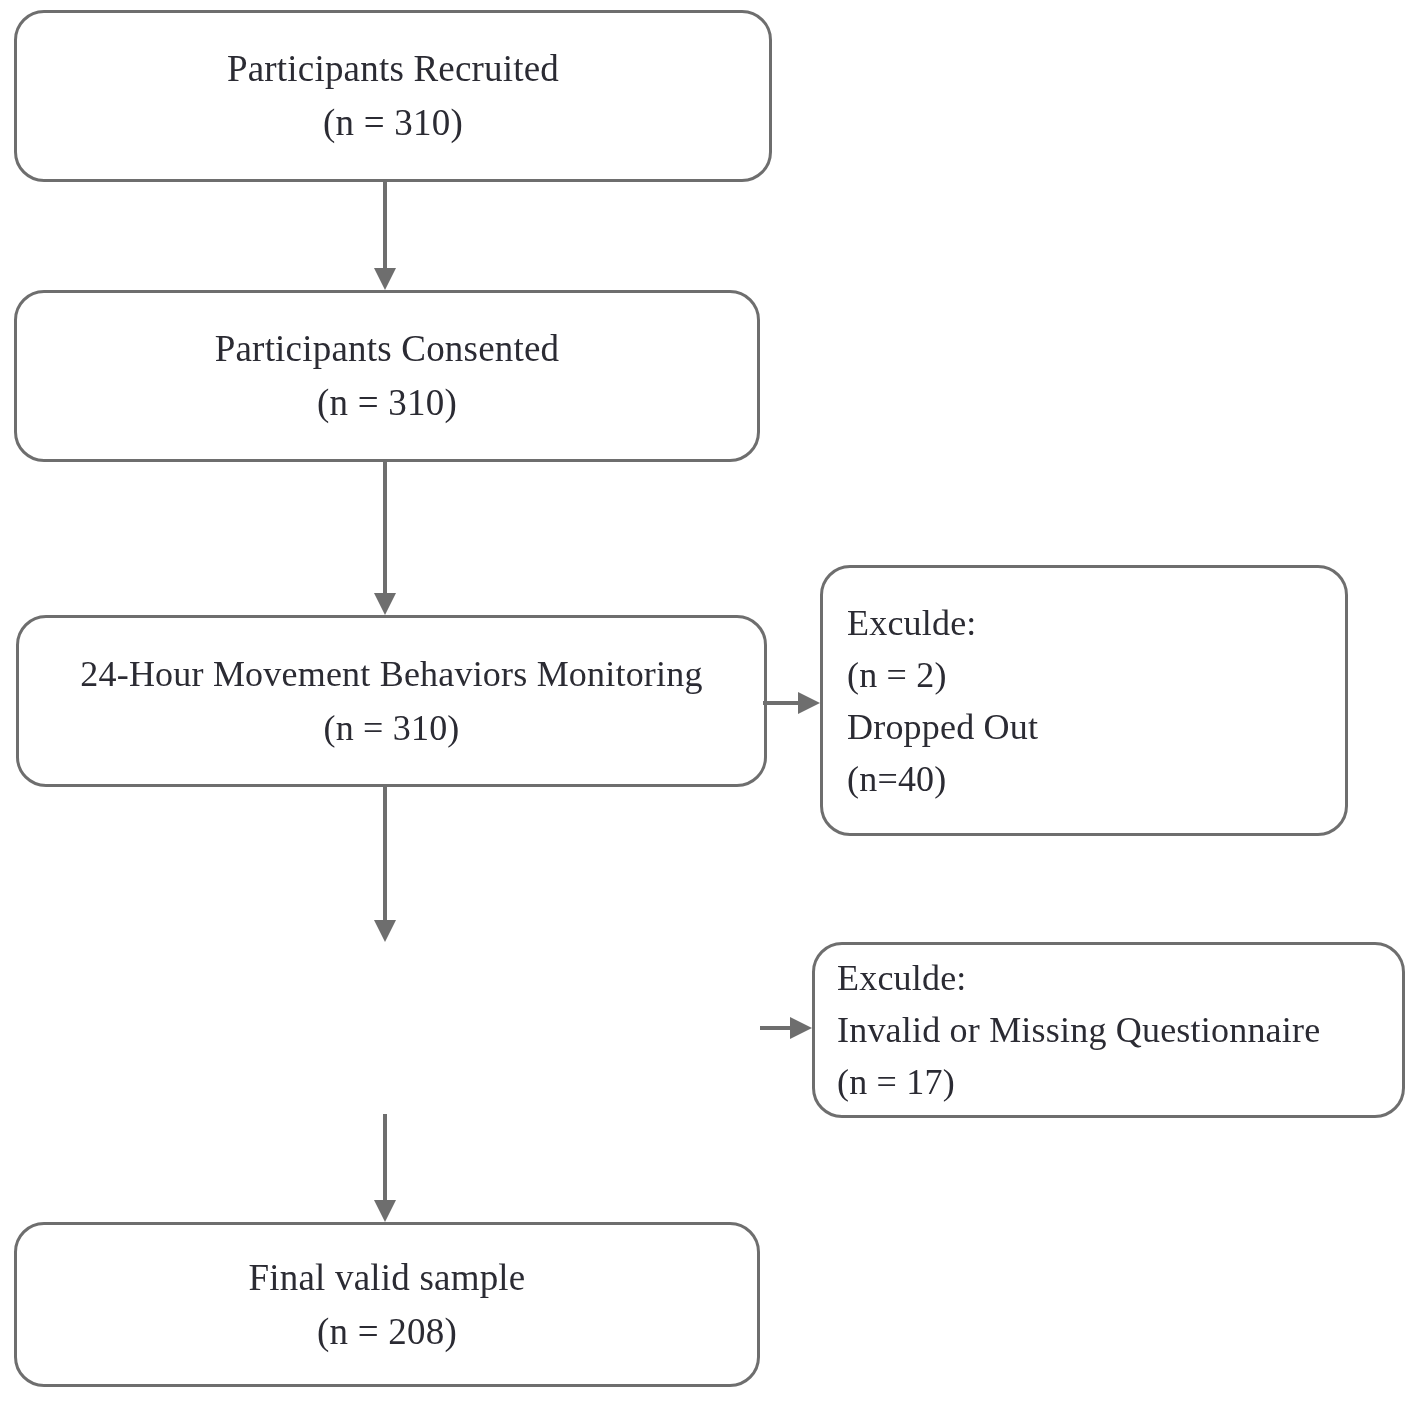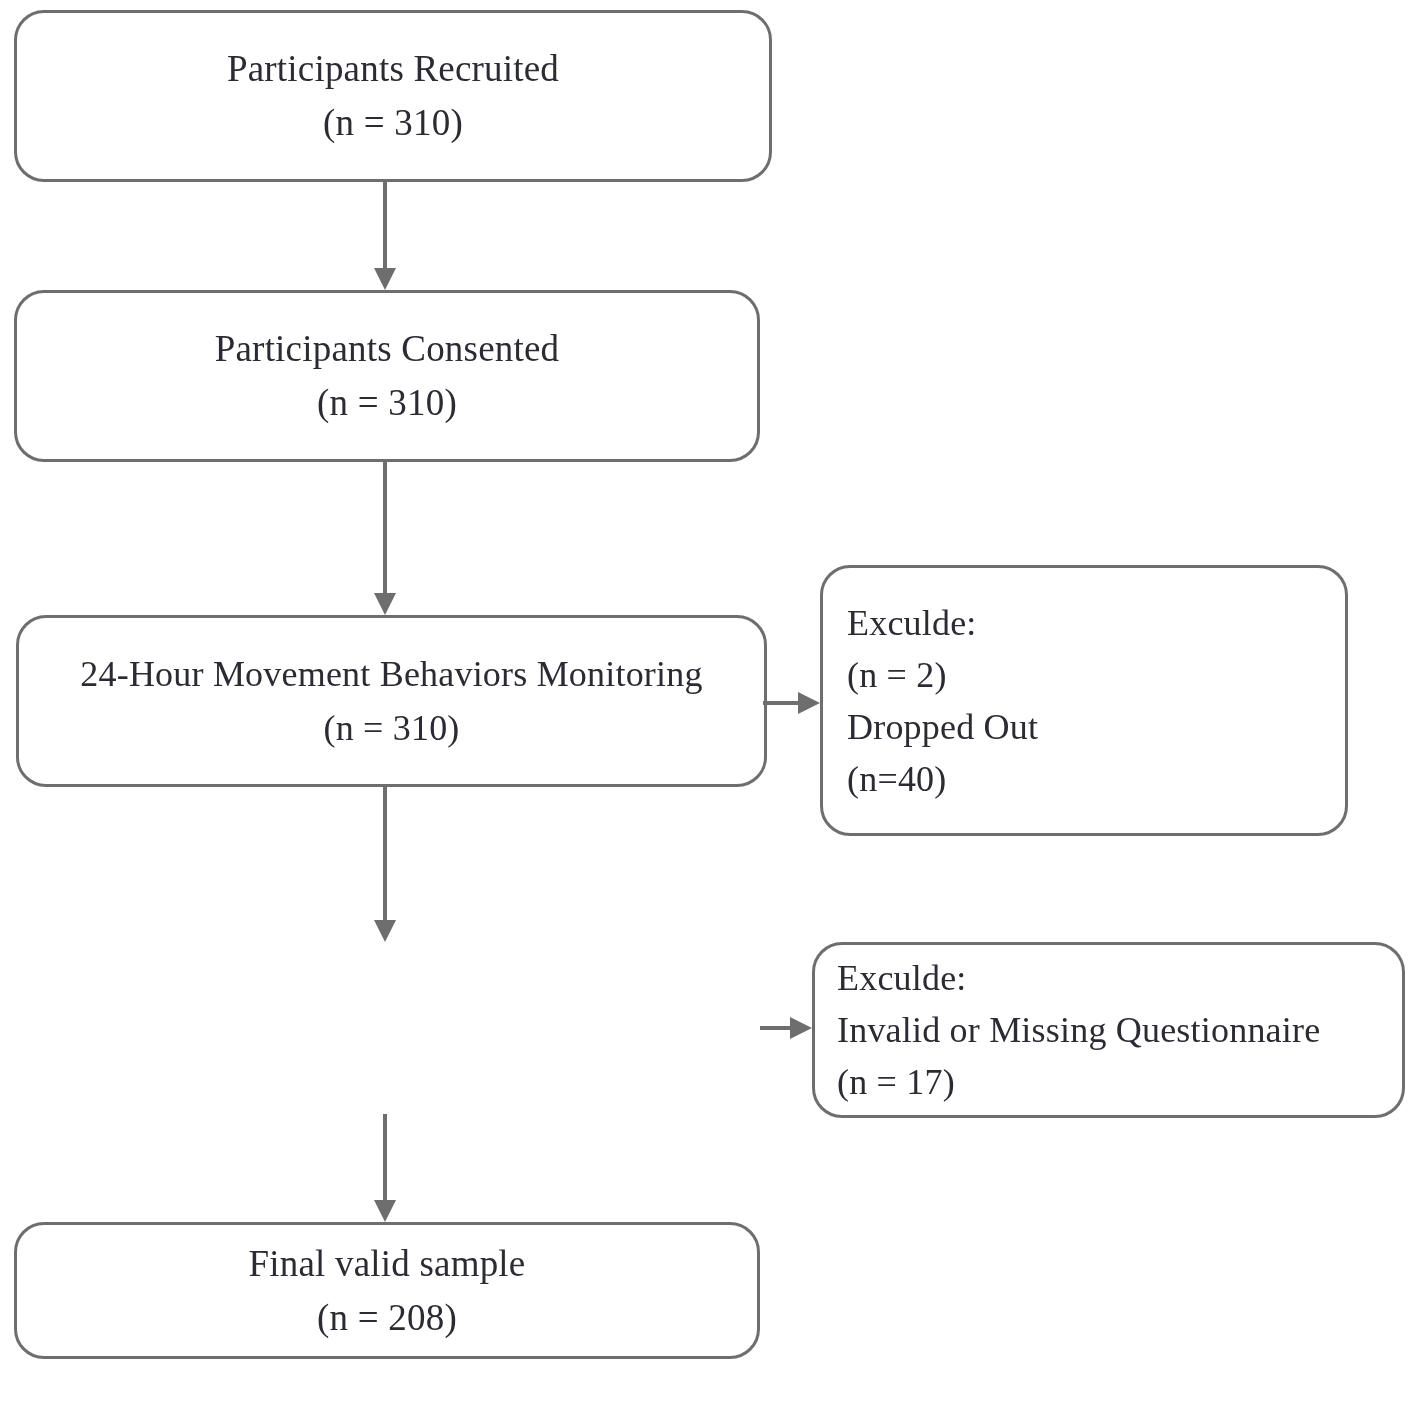--- a/index.html
+++ b/index.html
@@ -39,21 +39,21 @@
   .node .line {
     display: block;
     white-space: nowrap;
     letter-spacing: 0.2px;
   }
   
   #box-recruited  { left: 14px;  top: 10px;   width: 758px; height: 172px; }
   #box-consented  { left: 14px;  top: 290px;  width: 746px; height: 172px; }
   #box-monitoring { left: 16px;  top: 615px;  width: 751px; height: 172px; }
   #box-pss        { left: 14px;  top: 942px;  width: 746px; height: 172px; }
-  #box-final      { left: 14px;  top: 1222px; width: 746px; height: 137px; }
+  #box-final      { left: 14px;  top: 1222px; width: 746px; height: 165px; }
 
   #box-recruited  .line,
   #box-consented  .line,
   #box-pss        .line,
   #box-final      .line { font-size: 37px; line-height: 54px; }
 
   #box-monitoring .line { font-size: 36px; line-height: 54px; }
 
   
   #box-exclude-1 { left: 820px; top: 565px; width: 528px; height: 271px; padding-left: 24px; }

